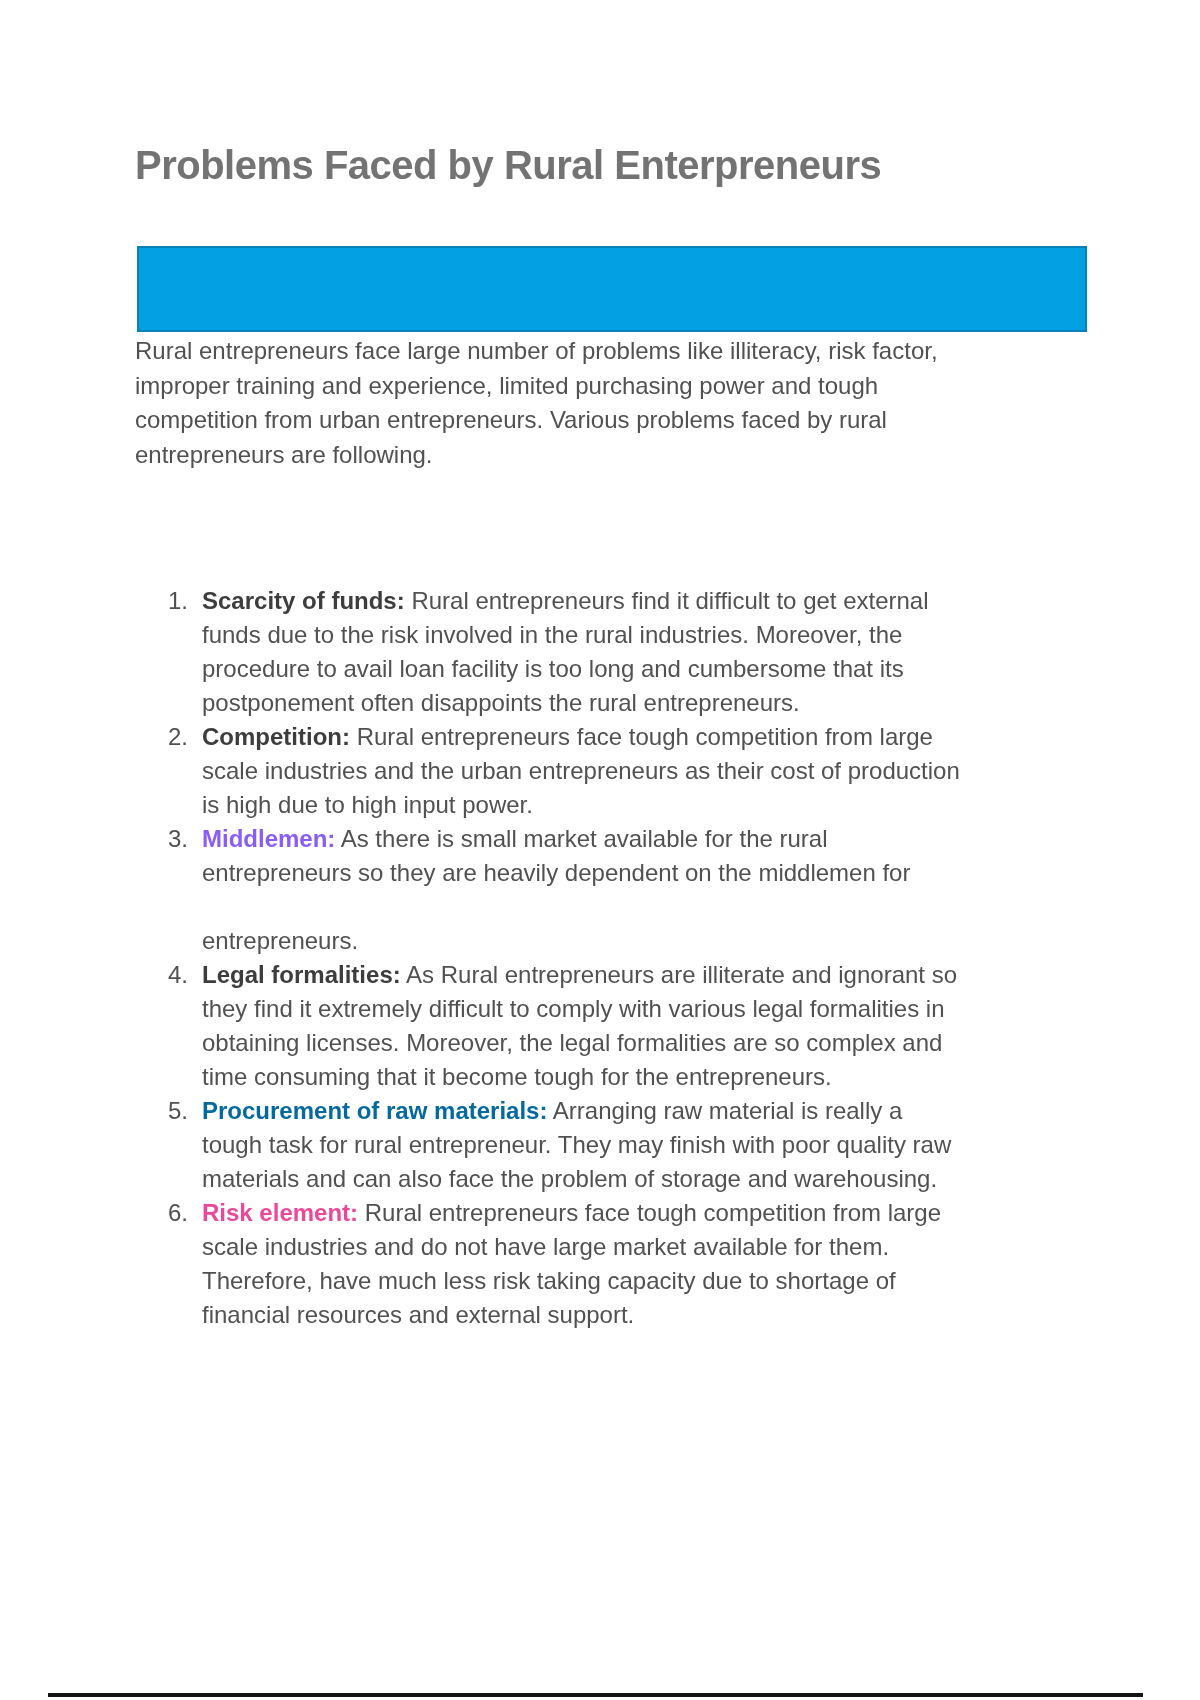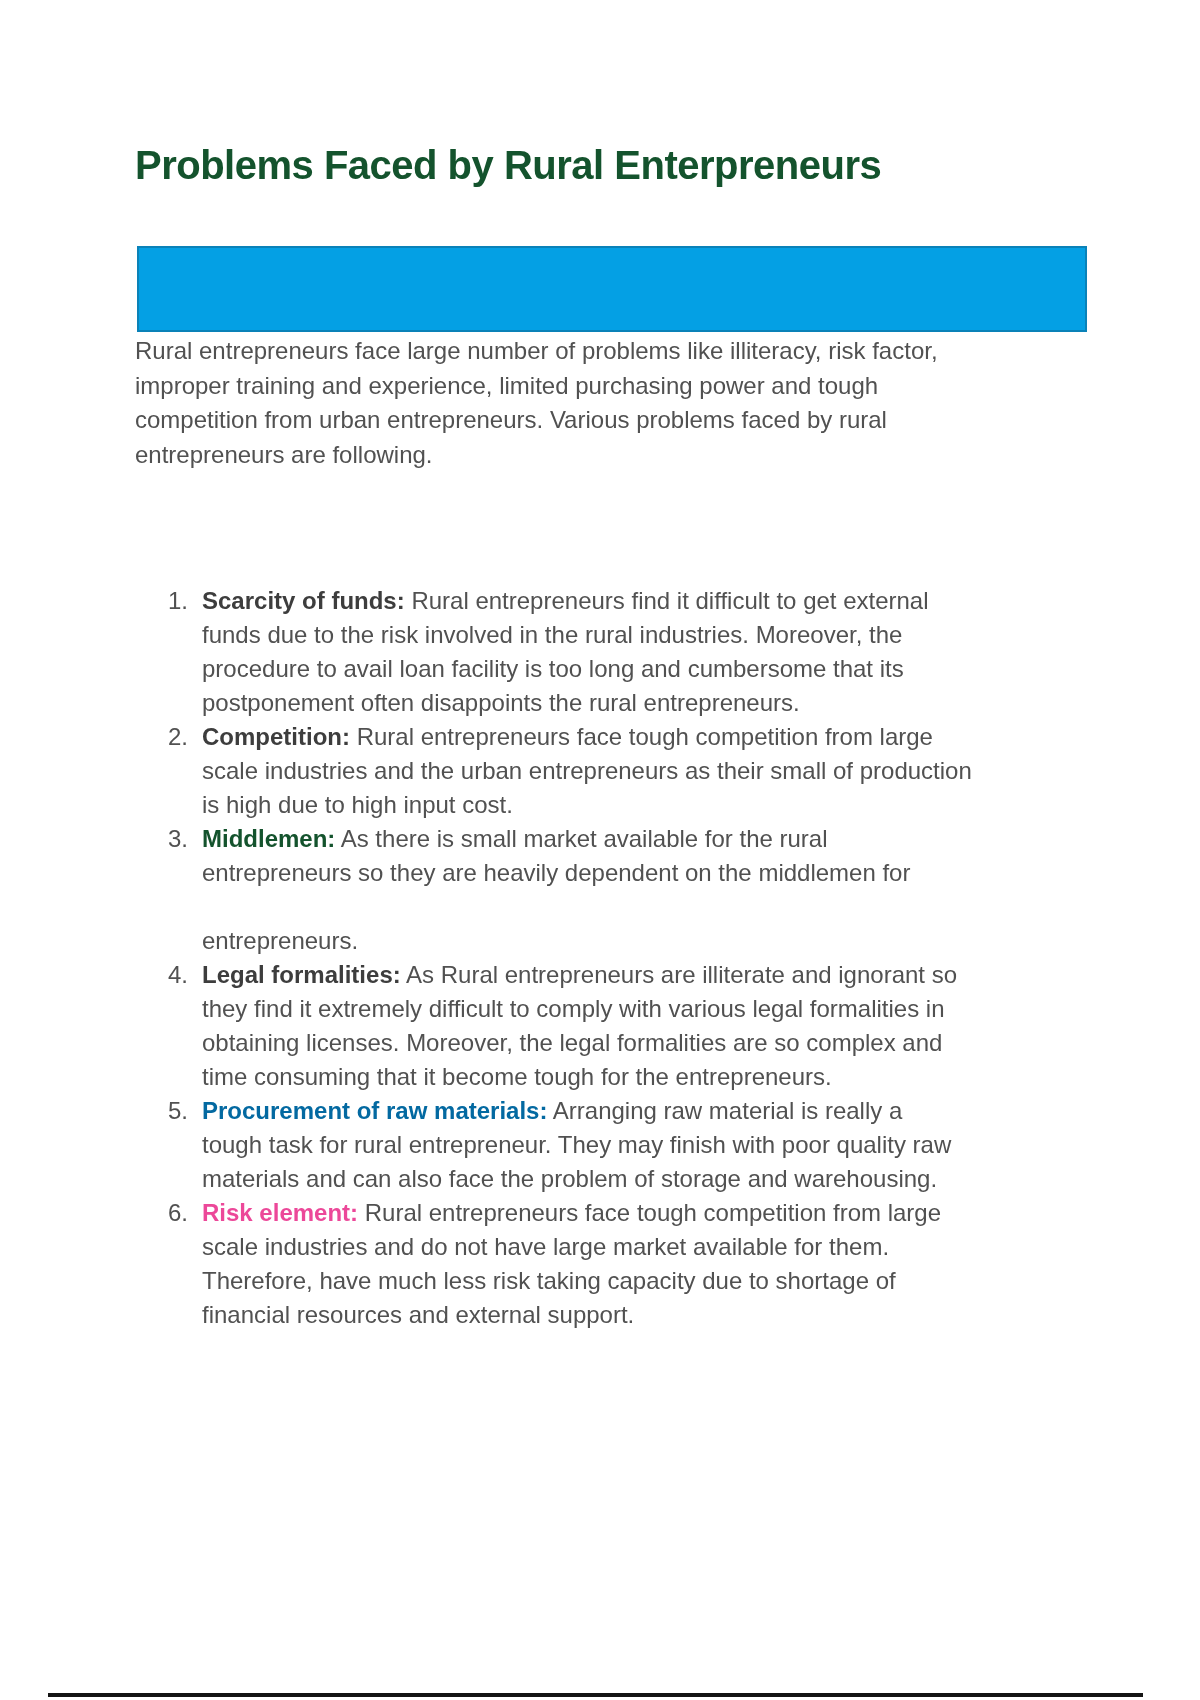--- a/index.html
+++ b/index.html
@@ -77,35 +77,35 @@
     top:1693px;
     width:1095px;
     height:4px;
     background:#141414;
   }
 </style>
 </head>
 <body>
 
 <div class="page">
-  <h1 class="title" style="color: #14532d;">Problems Faced by Rural Enterpreneurs</h1>
+  <h1 class="title" style="color: #737373;">Problems Faced by Rural Enterpreneurs</h1>
   <div class="banner" style="background: rgb(4, 160, 228);"></div>
   <p class="intro" style="color: rgb(81, 81, 81);"><span>Rural entrepreneurs face large number of problems like illiteracy, risk factor,</span><br><span>improper training and experience, limited purchasing power and tough</span><br><span>competition from urban entrepreneurs. Various problems faced by rural</span><br><span>entrepreneurs are following.</span></p>
   <ol class="problems" style="color: rgb(81, 81, 81);">
       <li>
         <span class="num">1.</span>
         <div class="li-body"><b class="lead" style="color: rgb(61, 61, 61);">Scarcity of funds:</b> <span>Rural entrepreneurs find it difficult to get external</span><br><span>funds due to the risk involved in the rural industries. Moreover, the</span><br><span>procedure to avail loan facility is too long and cumbersome that its</span><br><span>postponement often disappoints the rural entrepreneurs.</span></div>
       </li>
       <li>
         <span class="num">2.</span>
-        <div class="li-body"><b class="lead" style="color: rgb(61, 61, 61);">Competition:</b> <span>Rural entrepreneurs face tough competition from large</span><br><span>scale industries and the urban entrepreneurs as their small of production</span><br><span>is high due to high input cost.</span></div>
+        <div class="li-body"><b class="lead" style="color: rgb(61, 61, 61);">Competition:</b> <span>Rural entrepreneurs face tough competition from large</span><br><span>scale industries and the urban entrepreneurs as their cost of production</span><br><span>is high due to high input power.</span></div>
       </li>
       <li>
         <span class="num">3.</span>
-        <div class="li-body"><b class="lead" style="color: #14532d;">Middlemen:</b> <span>As there is small market available for the rural</span><br><span>entrepreneurs so they are heavily dependent on the middlemen for</span><br><br><span>entrepreneurs.</span></div>
+        <div class="li-body"><b class="lead" style="color: #8b5cf6;">Middlemen:</b> <span>As there is small market available for the rural</span><br><span>entrepreneurs so they are heavily dependent on the middlemen for</span><br><br><span>entrepreneurs.</span></div>
       </li>
       <li>
         <span class="num">4.</span>
         <div class="li-body"><b class="lead" style="color: rgb(61, 61, 61);">Legal formalities:</b> <span>As Rural entrepreneurs are illiterate and ignorant so</span><br><span>they find it extremely difficult to comply with various legal formalities in</span><br><span>obtaining licenses. Moreover, the legal formalities are so complex and</span><br><span>time consuming that it become tough for the entrepreneurs.</span></div>
       </li>
       <li>
         <span class="num">5.</span>
         <div class="li-body"><b class="lead" style="color: #0369a1;">Procurement of raw materials:</b> <span>Arranging raw material is really a</span><br><span>tough task for rural entrepreneur. They may finish with poor quality raw</span><br><span>materials and can also face the problem of storage and warehousing.</span></div>
       </li>
       <li>

